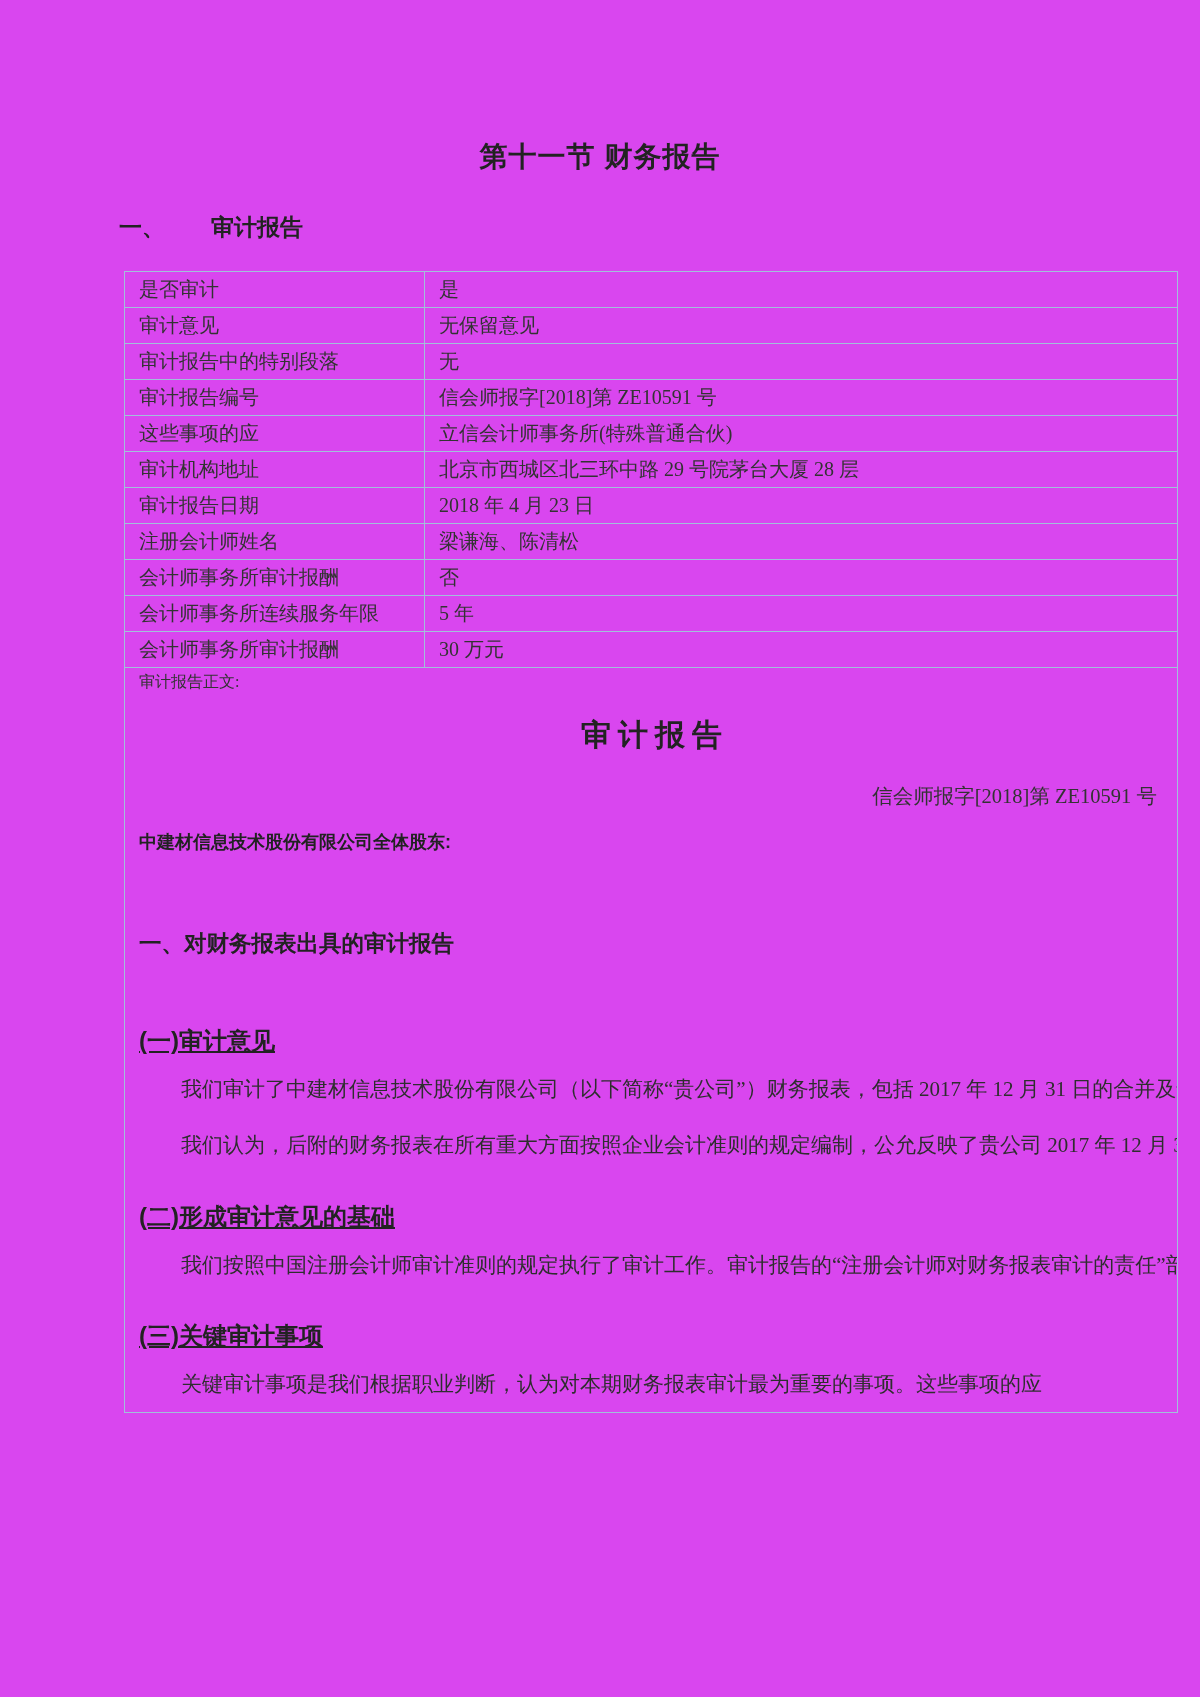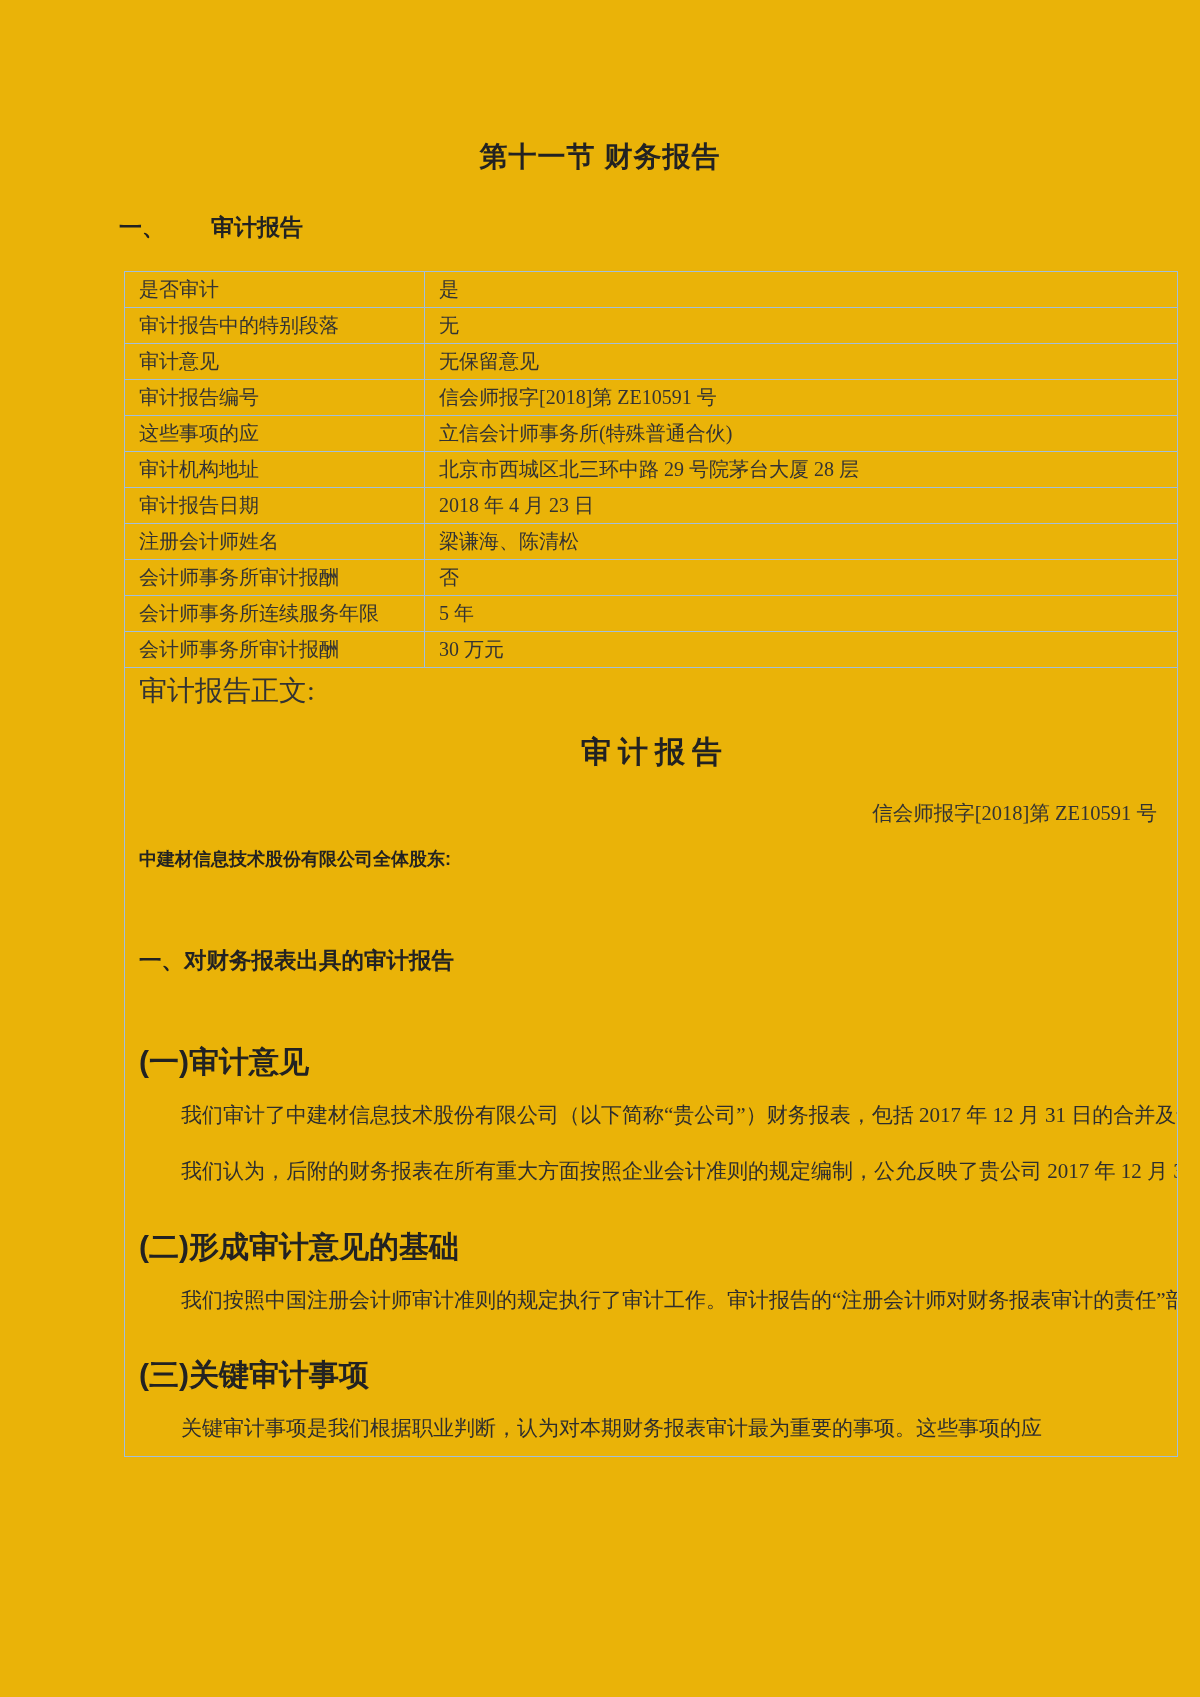--- a/index.html
+++ b/index.html
@@ -4,21 +4,21 @@
 <style>
   html, body {
     margin: 0;
     padding: 0;
     background: #ffffff;
   }
   .page {
     position: relative;
     width: 1200px;
     height: 1697px;
-    background: #eab308;
+    background: #d946ef;
     overflow: hidden;
     color: #2e2e2e;
     font-family: "Liberation Serif", "DejaVu Serif", serif;
   }
   .doc-title {
     padding-top: 138px;
     text-align: center;
     font-family: "Liberation Sans", "DejaVu Sans", sans-serif;
     font-weight: bold;
     font-size: 28px;
@@ -53,21 +53,21 @@
     overflow: hidden;
   }
   td.cell-label { width: 279px; }
 
   td.report-cell {
     padding: 10px 16px 16px 14px;
     white-space: normal;
     height: auto;
     vertical-align: top;
   }
-  .body-label { font-size: 28px; color: #333; }
+  .body-label { font-size: 16px; color: #333; }
   .report-title {
     margin-top: 22px;
     text-align: center;
     font-weight: bold;
     font-size: 30px;
     letter-spacing: 7px;
     color: #222;
   }
   .ref-number {
     margin-top: 26px;
@@ -86,22 +86,23 @@
   .h-section {
     margin-top: 74px;
     font-family: "Liberation Sans", "DejaVu Sans", sans-serif;
     font-weight: bold;
     font-size: 22.5px;
     color: #222;
   }
   .h-sub {
     font-family: "Liberation Sans", "DejaVu Sans", sans-serif;
     font-weight: bold;
-    font-size: 30px;
+    font-size: 24px;
     color: #222;
+    text-decoration: underline;
   }
   .h-sub.gap-large { margin-top: 66px; }
   .h-sub.gap-small { margin-top: 32px; }
   p.body-para {
     margin: 10px 0 0 0;
     font-size: 21px;
     line-height: 2.18;
     text-align: justify;
     text-indent: 2em;
     color: #2e2e2e;
@@ -119,26 +120,26 @@
     <span>审计报告</span>
   </div>
 
   <table class="audit-table">
     <tbody>
       <tr>
         <td class="cell-label">是否审计</td>
         <td class="cell-value">是</td>
       </tr>
       <tr>
+        <td class="cell-label">审计意见</td>
+        <td class="cell-value">无保留意见</td>
+      </tr>
+      <tr>
         <td class="cell-label">审计报告中的特别段落</td>
         <td class="cell-value">无</td>
-      </tr>
-      <tr>
-        <td class="cell-label">审计意见</td>
-        <td class="cell-value">无保留意见</td>
       </tr>
       <tr>
         <td class="cell-label">审计报告编号</td>
         <td class="cell-value">信会师报字[2018]第 ZE10591 号</td>
       </tr>
       <tr>
         <td class="cell-label">这些事项的应</td>
         <td class="cell-value">立信会计师事务所(特殊普通合伙)</td>
       </tr>
       <tr>

